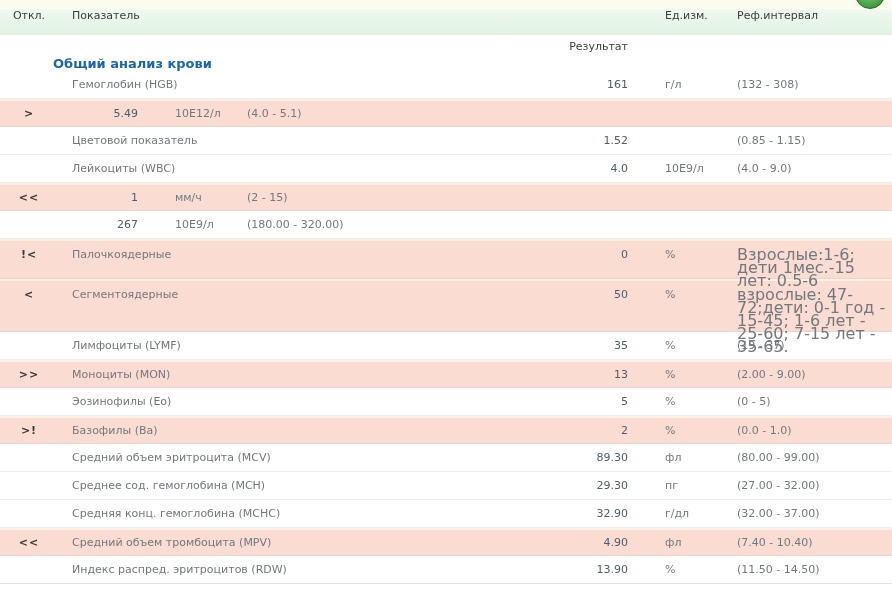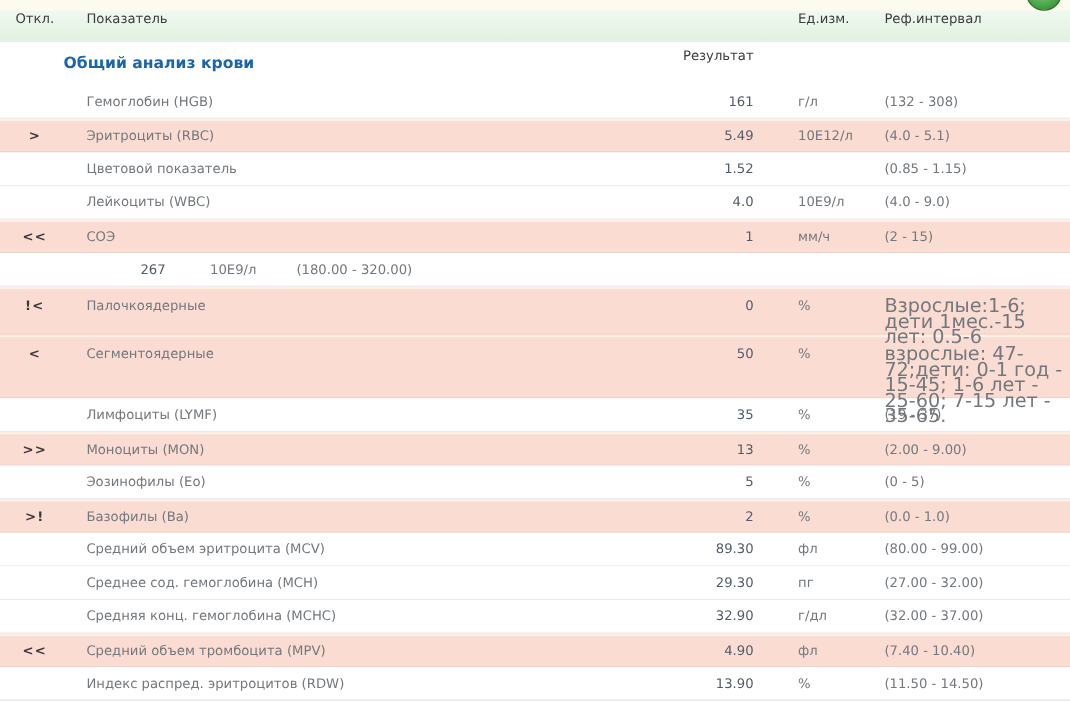--- a/index.html
+++ b/index.html
@@ -36,21 +36,21 @@
   .c-dev  { width: 58px; text-align: center; }
   .c-name { flex: 1; padding-left: 14px; }
   .c-res  { width: 100px; text-align: right; padding-right: 20px; }
   .c-unit { width: 89px; padding-left: 17px; }
   .c-ref  { width: 155px; padding-right: 6px; }
   .thead .c-res { width: 100px; margin-top: 31px; }
 
   .title-row {
     height: 36px;
     display: flex;
-    align-items: center;
+    align-items: flex-end;
     padding-left: 53px;
     background: #ffffff;
   }
   .title-row .title {
     color: var(--title-blue, #1a66a8);
     font-size: 13px;
     font-weight: bold;
   }
 
   .row {
@@ -111,42 +111,40 @@
   <div id="rows">
       <div class="row">
         <div class="cell c-dev"></div>
         <div class="cell c-name">Гемоглобин (HGB)</div>
         <div class="cell c-res">161</div>
         <div class="cell c-unit">г/л</div>
         <div class="cell c-ref">(132 - 308)</div>
       </div>
       <div class="row flagged">
         <div class="cell c-dev">&gt;</div>
-        <div class="cell c-name">Эритроциты (RBC)</div>
         <div class="cell c-res">5.49</div>
         <div class="cell c-unit">10E12/л</div>
         <div class="cell c-ref">(4.0 - 5.1)</div>
       </div>
       <div class="row">
         <div class="cell c-dev"></div>
         <div class="cell c-name">Цветовой показатель</div>
         <div class="cell c-res">1.52</div>
         <div class="cell c-unit"></div>
         <div class="cell c-ref">(0.85 - 1.15)</div>
       </div>
       <div class="row">
         <div class="cell c-dev"></div>
         <div class="cell c-name">Лейкоциты (WBC)</div>
         <div class="cell c-res">4.0</div>
         <div class="cell c-unit">10E9/л</div>
         <div class="cell c-ref">(4.0 - 9.0)</div>
       </div>
       <div class="row flagged">
         <div class="cell c-dev">&lt;&lt;</div>
-        <div class="cell c-name">СОЭ</div>
         <div class="cell c-res">1</div>
         <div class="cell c-unit">мм/ч</div>
         <div class="cell c-ref">(2 - 15)</div>
       </div>
       <div class="row">
         <div class="cell c-dev"></div>
         <div class="cell c-res">267</div>
         <div class="cell c-unit">10E9/л</div>
         <div class="cell c-ref">(180.00 - 320.00)</div>
       </div>

